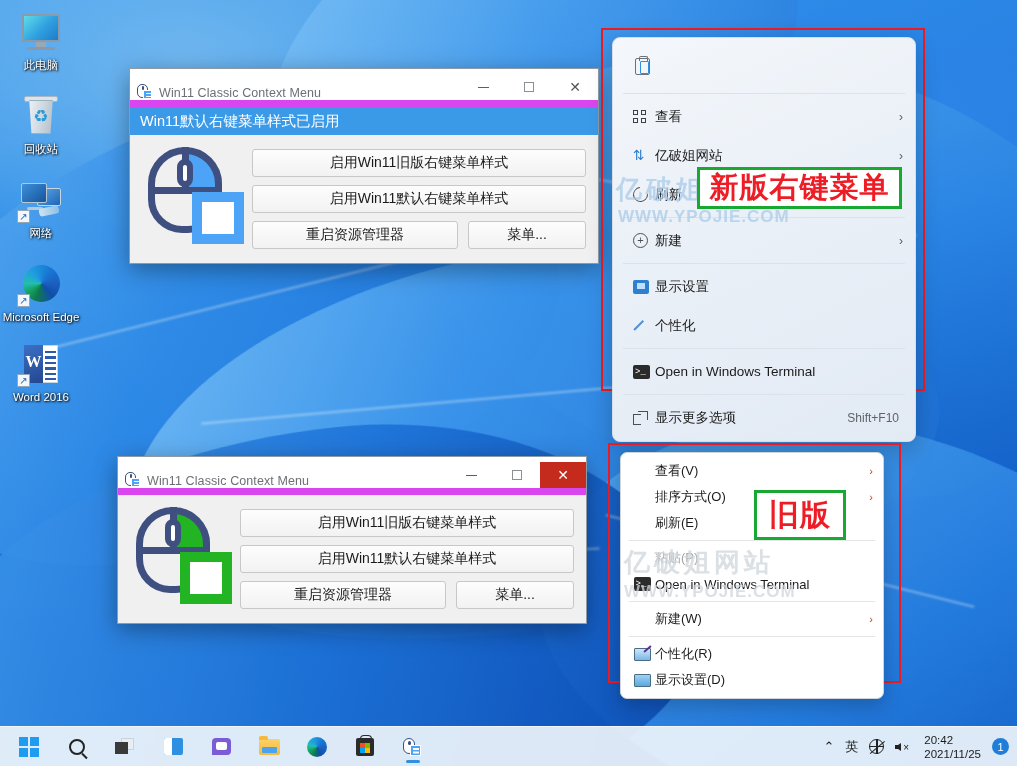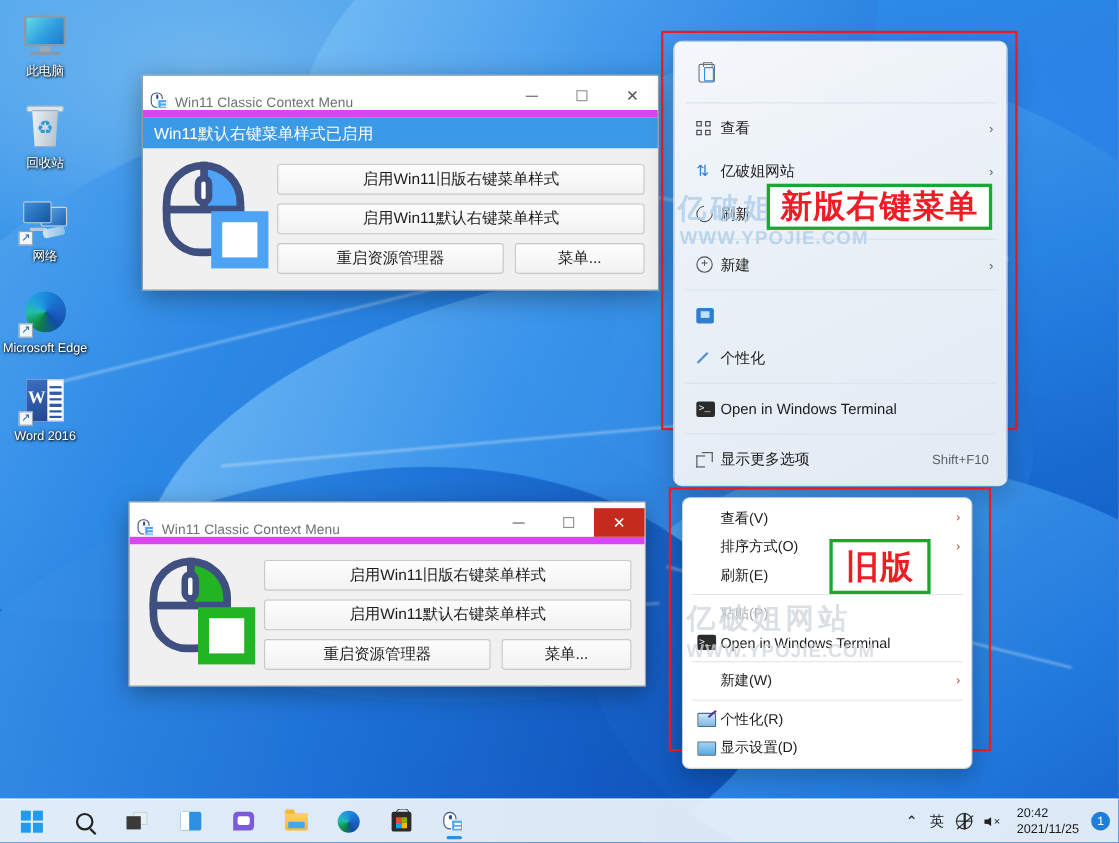--- a/index.html
+++ b/index.html
@@ -598,20 +598,21 @@
       <div class="clabel">新建</div>
       <div class="chev">›</div>
     </div>
 
     <div class="ctx-sep"></div>
 
     <div class="ctx-row">
       <div class="ci">
           <div class="g-disp"></div>
         </div>
+      <div class="clabel">显示设置</div>
     </div>
 
     <div class="ctx-row">
       <div class="ci">
           <div class="g-pen"></div>
         </div>
       <div class="clabel">个性化</div>
     </div>
 
     <div class="ctx-sep"></div>

